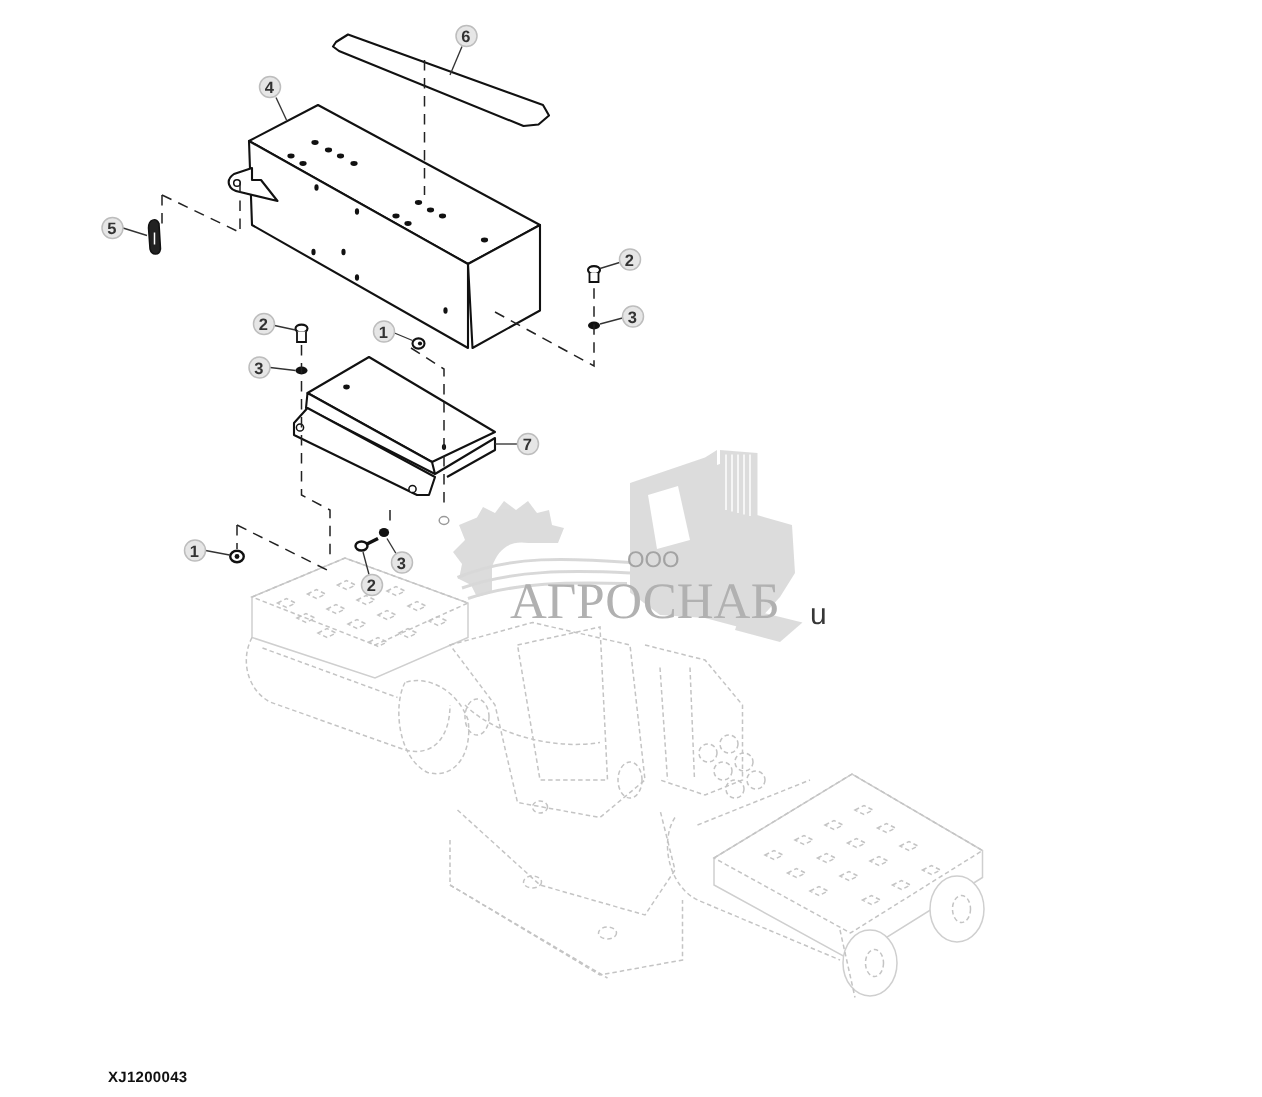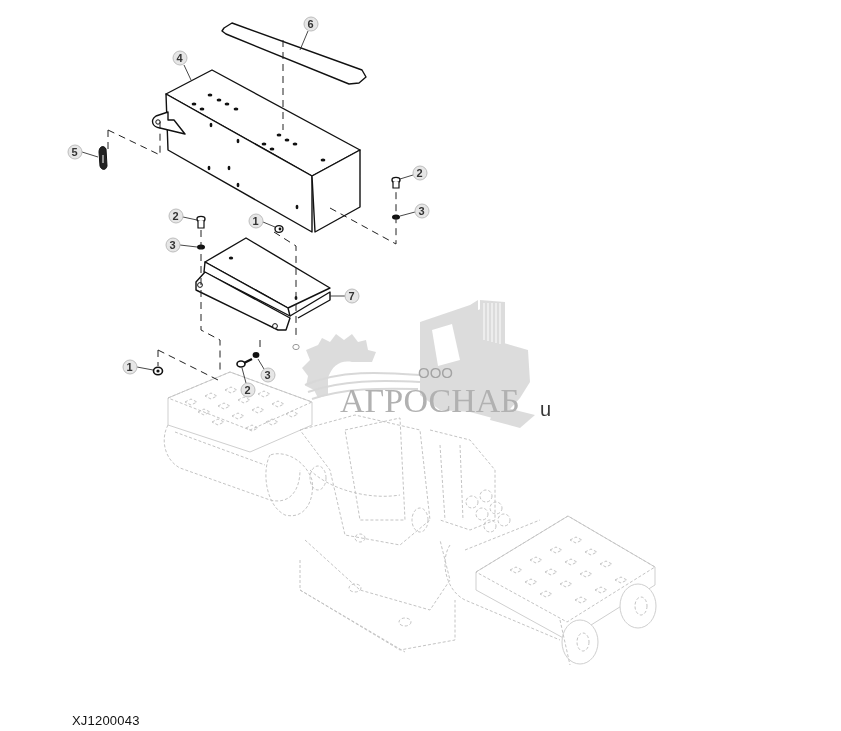--- a/index.html
+++ b/index.html
@@ -11,21 +11,21 @@
     .hole { fill: #111; }
     .dash { fill: none; stroke: #222; stroke-width: 1; stroke-dasharray: 7 5; }
     .leader { fill: none; stroke: #333; stroke-width: 0.9; }
     .ghost { fill: none; stroke: #c4c4c4; stroke-width: 1; stroke-dasharray: 3 2; }
     .ghost-solid { fill: #fff; stroke: #cfcfcf; stroke-width: 1; }
     .wm { fill: #d9d9d9; }
     .wm-stroke { fill: none; stroke: #d4d4d4; stroke-width: 2; }
     .wm-text { font-family: "Liberation Serif", serif; font-size: 34px; fill: #a9a9a9; }
     .wm-ooo { font-family: "Liberation Sans", sans-serif; font-size: 15px; fill: #9a9a9a; }
     .wm-u { font-family: "Liberation Sans", sans-serif; font-size: 20px; fill: #222; }
-    #figure-id { position: absolute; left: 72px; top: 713px; font-size: 13px; font-weight: normal; color: #111; letter-spacing: 0.2px; }
+    #figure-id { position: absolute; left: 72px; top: 713px; font-size: 10px; font-weight: bold; color: #111; letter-spacing: 0.2px; }
   </style>
 </head>
 <body>
 
 <svg id="diagram" viewBox="0 0 841 731" xmlns="http://www.w3.org/2000/svg">
 
   <g>
 
     <polygon class="ghost-solid" points="168,398 230,372 312,402 312,425 250,452 168,425"></polygon>
     <polygon class="ghost" points="168,398 230,372 312,402 250,430"></polygon>

